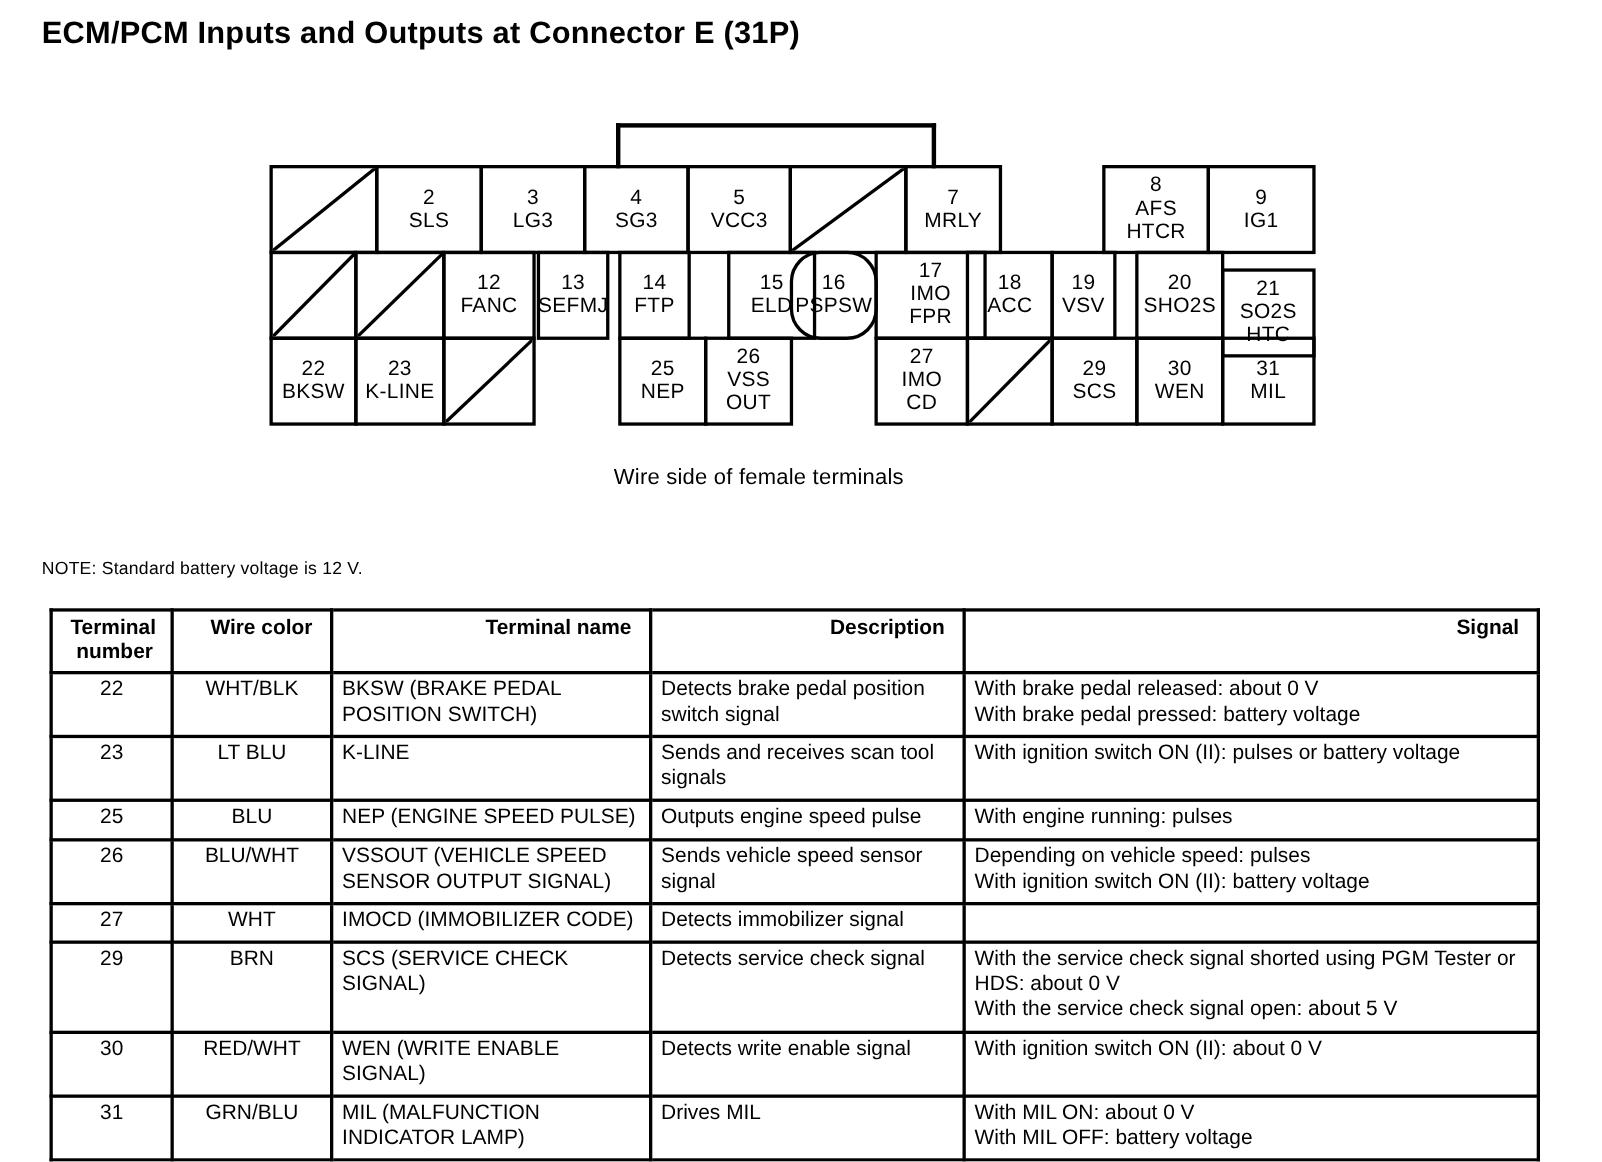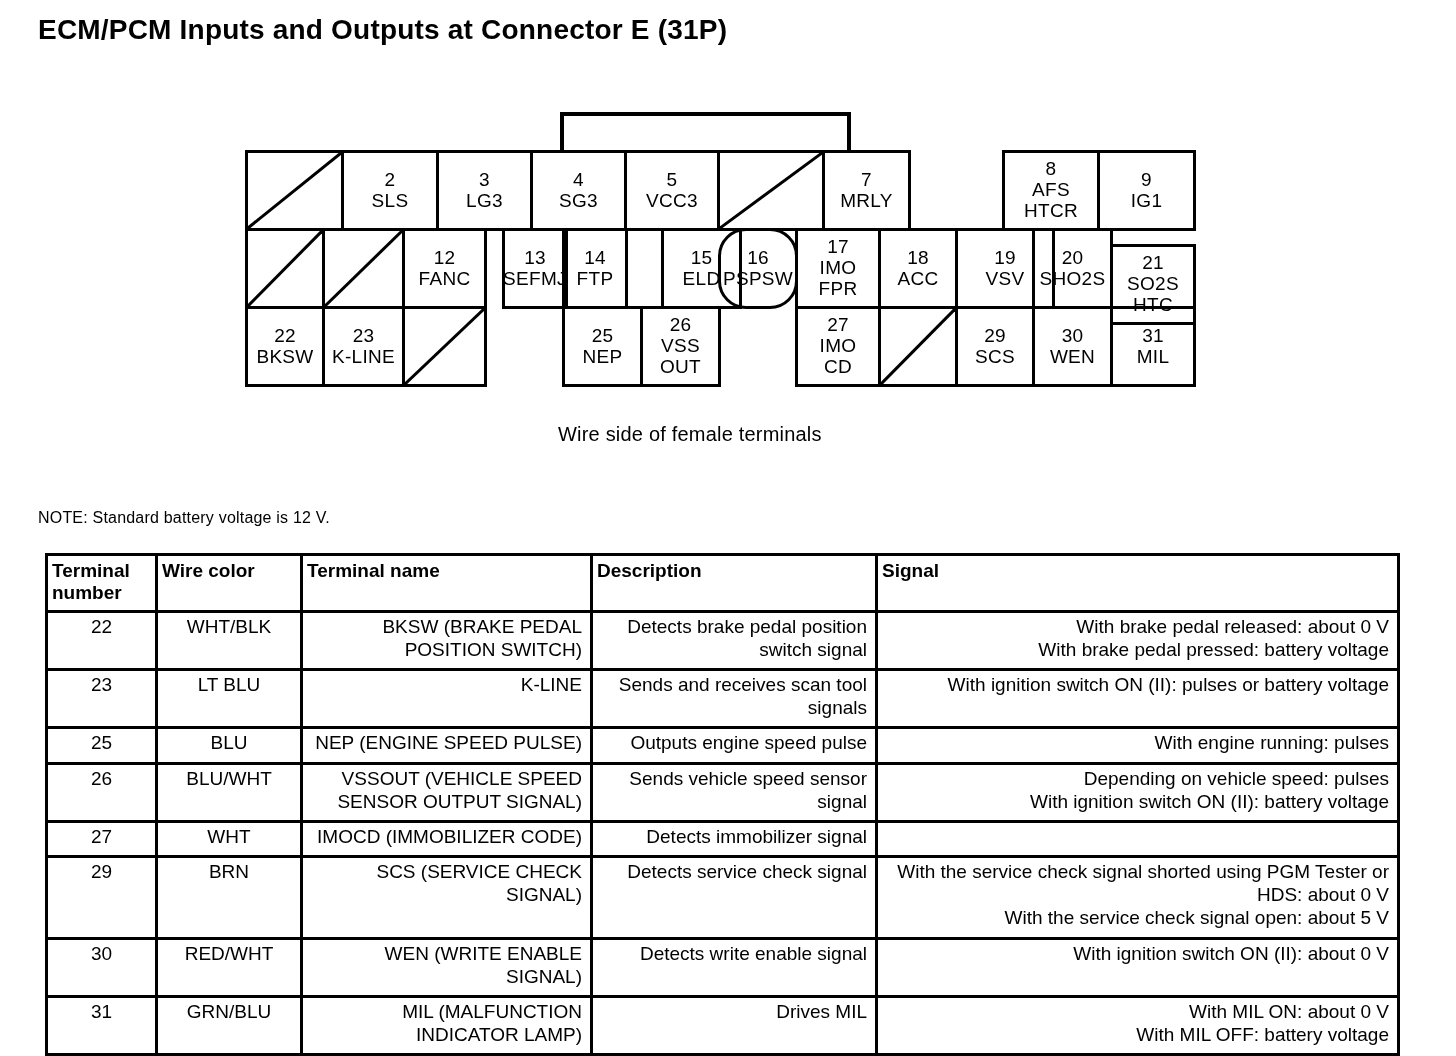--- a/index.html
+++ b/index.html
@@ -27,23 +27,23 @@
     position:absolute;top:0;height:41px;box-sizing:border-box;
     border:4px solid #000;border-bottom:none;background:transparent;
   }
   .diagram-caption{position:absolute;left:558px;top:423px;font-size:20px;letter-spacing:.2px;}
   .note-line{position:absolute;left:38px;top:509px;font-size:16px;letter-spacing:.2px;}
   
   table.io{
     position:absolute;left:45px;top:553px;width:1352px;
     border-collapse:collapse;table-layout:fixed;font-size:19px;
   }
-  table.io th,table.io td{border:3px solid #000;vertical-align:top;text-align:right;}
+  table.io th,table.io td{border:3px solid #000;vertical-align:top;}
   table.io th{
-    font-weight:bold;text-align:left;padding:4px 4px 6px;line-height:1.15;
+    font-weight:bold;text-align:right;padding:4px 16px 6px;line-height:1.15;
   }
   table.io td{padding:2px 8px 7px;line-height:1.22;white-space:pre-line;}
   table.io td.center{text-align:center;padding-left:2px;padding-right:2px;}
 </style>
 </head>
 <body>
 
 <div class="page-title">ECM/PCM Inputs and Outputs at Connector E (31P)</div>
 
 <div class="connector">
@@ -70,34 +70,34 @@
     <div class="pin-cell" style="left: 852px; top: 38px; width: 99px;">9
 IG1</div>
     <div class="pin-cell blank" style="left: 0px; top: 116px; width: 80px;"><svg viewBox="0 0 100 100" preserveAspectRatio="none">
         <line x1="0" y1="100" x2="100" y2="0" stroke="#000" stroke-width="3" vector-effect="non-scaling-stroke"></line>
       </svg></div>
     <div class="pin-cell blank" style="left: 77px; top: 116px; width: 83px;"><svg viewBox="0 0 100 100" preserveAspectRatio="none">
         <line x1="0" y1="100" x2="100" y2="0" stroke="#000" stroke-width="3" vector-effect="non-scaling-stroke"></line>
       </svg></div>
     <div class="pin-cell" style="left: 157px; top: 116px; width: 85px;">12
 FANC</div>
-    <div class="pin-cell" style="left: 257px; top: 116px; width: 66px;">13
+    <div class="pin-cell" style="left: 243px; top: 116px; width: 66px;">13
 SEFMJ</div>
     <div class="pin-cell" style="left: 317px; top: 116px; width: 66px;">14
 FTP</div>
     <div class="pin-cell" style="left: 416px; top: 116px; width: 81px;">15
 ELD</div>
     <div class="pin-cell" style="left: 473px; top: 116px; width: 80px; border-radius: 28px;">16
 PSPSW</div>
-    <div class="pin-cell" style="left: 550px; top: 116px; width: 86px;">17
+    <div class="pin-cell" style="left: 550px; top: 116px; width: 102px;">17
 IMO
 FPR</div>
     <div class="pin-cell" style="left: 633px; top: 116px; width: 80px;">18
 ACC</div>
-    <div class="pin-cell" style="left: 710px; top: 116px; width: 100px;">19
+    <div class="pin-cell" style="left: 710px; top: 116px; width: 60px;">19
 VSV</div>
     <div class="pin-cell" style="left: 787px; top: 116px; width: 81px;">20
 SHO2S</div>
     <div class="pin-cell" style="left: 865px; top: 132px; width: 86px;">21
 SO2S
 HTC</div>
     <div class="pin-cell" style="left: 0px; top: 194px; width: 80px;">22
 BKSW</div>
     <div class="pin-cell" style="left: 77px; top: 194px; width: 83px;">23
 K-LINE</div>

